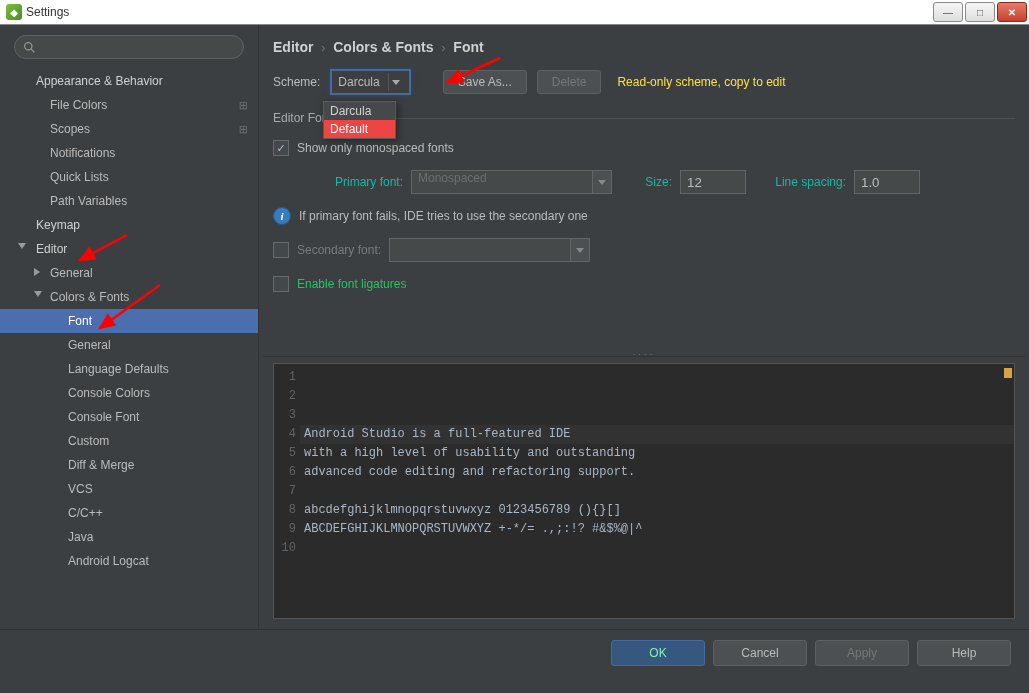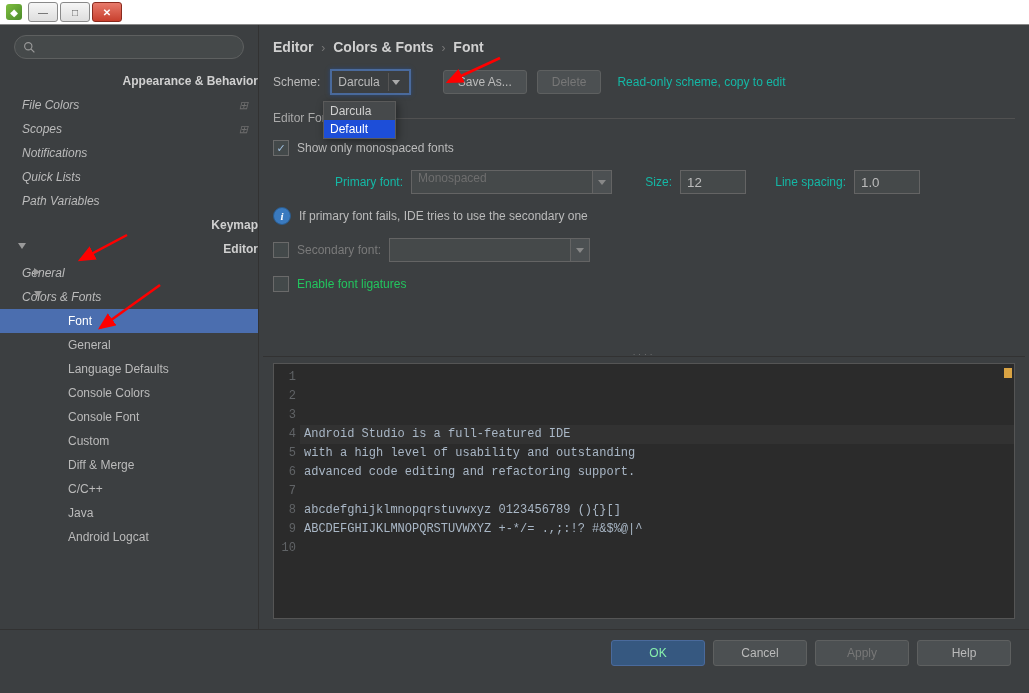--- a/index.html
+++ b/index.html
@@ -27,22 +27,22 @@
   .search-wrap { padding:10px 14px 6px; }
   .search { height:22px; border-radius:12px; background:#45494a;
     border:1px solid #5e6060; display:flex; align-items:center; padding:0 8px; color:#888; }
   .search svg { width:13px; height:13px; fill:#9a9a9a; }
   .search input { flex:1; background:transparent; border:0; outline:0;
     color:#bbb; margin-left:6px; font-size:12px; }
 
   .tree { flex:1; overflow:hidden; padding-top:4px; }
   .item { height:24px; display:flex; align-items:center; padding-left:36px;
     color:#bbbbbb; cursor:default; position:relative; }
-  .item.h1 { padding-left:36px; font-weight:bold; color:#d0d0d0;justify-content:flex-end; }
-  .item.lvl2 { padding-left:22px;font-style:italic; }
+  .item.h1 { padding-left:36px; font-weight:normal; color:#d0d0d0; }
+  .item.lvl2 { padding-left:50px; }
   .item.lvl3 { padding-left:68px; }
   .item .arrow { position:absolute; left:18px; top:6px; width:0; height:0; }
   .arrow.open { border-left:4px solid transparent; border-right:4px solid transparent;
     border-top:6px solid #9a9a9a; }
   .arrow.closed { border-top:4px solid transparent; border-bottom:4px solid transparent;
     border-left:6px solid #9a9a9a; top:7px; }
   .item.sel { background:#4b6eaf; color:#fff; }
   .item .cfg { position:absolute; right:10px; color:#6e6e6e; font-size:11px; }
 
   .main { flex:1; display:flex; flex-direction:column; padding:0; }
@@ -58,28 +58,28 @@
     position:relative; }
   .select.scheme { border:2px solid #4a6a9c; box-shadow:0 0 4px #2a4a7c; }
   .select .dd { margin-left:8px; width:14px; height:18px; border-left:1px solid #555;
     display:flex; align-items:center; justify-content:center; }
   .select .dd::after { content:""; border-left:4px solid transparent;
     border-right:4px solid transparent; border-top:5px solid #aaa; }
 
   .btn { height:22px; background:#4c5052; border:1px solid #5e6060;
     color:#bbb; padding:0 14px; display:flex; align-items:center; border-radius:3px; }
   .btn.disabled { color:#777; }
-  .hint { color:#14b8a6; }
+  .hint { color:#fde047; }
 
   .dropdown { position:absolute; left:323px; top:101px; width:71px;
     border:1px solid #5a5a5a; background:#46494b; z-index:5;
     box-shadow:2px 2px 8px rgba(0,0,0,.4); }
   .dropdown .opt { height:18px; padding:0 6px; display:flex; align-items:center;
     color:#d0d0d0; font-size:12px; }
-  .dropdown .opt.sel { background:#1d4ed8; color:#fff; }
+  .dropdown .opt.sel { background:#ef4444; color:#fff; }
 
   .chk { width:14px; height:14px; background:#43494a; border:1px solid #6a6a6a;
     margin-right:8px; display:flex; align-items:center; justify-content:center;
     font-size:11px; color:#a0c0e0; }
 
   .field-lbl { width:130px; text-align:right; margin-right:8px; color:#14b8a6; }
   .txtinput { height:22px; background:#45494a; border:1px solid #646464;
     color:#bbb; padding:0 6px; }
   .txtinput.disabled { color:#6e6e6e; }
   .fontdrop { display:flex; }
@@ -120,20 +120,21 @@
   .fbtn.disabled { color:#777; }
 
   
   .annot { position:absolute; pointer-events:none; z-index:20; }
 </style>
 </head>
 <body>
 
 <div class="titlebar">
   <div class="ticon">◆</div>
+  <div class="txt">Settings</div>
   <div class="winbtns">
     <div class="winbtn">—</div>
     <div class="winbtn">□</div>
     <div class="winbtn close">✕</div>
   </div>
 </div>
 
 <div class="body">
 
   <div class="sidebar">
@@ -195,20 +196,23 @@
           <span>Console Colors</span>
         </div>
         <div class="item lvl3">
           <span>Console Font</span>
         </div>
         <div class="item lvl3">
           <span>Custom</span>
         </div>
         <div class="item lvl3">
           <span>Diff &amp; Merge</span>
+        </div>
+        <div class="item lvl3">
+          <span>VCS</span>
         </div>
         <div class="item lvl3">
           <span>C/C++</span>
         </div>
         <div class="item lvl3">
           <span>Java</span>
         </div>
         <div class="item lvl3">
           <span>Android Logcat</span>
         </div>

